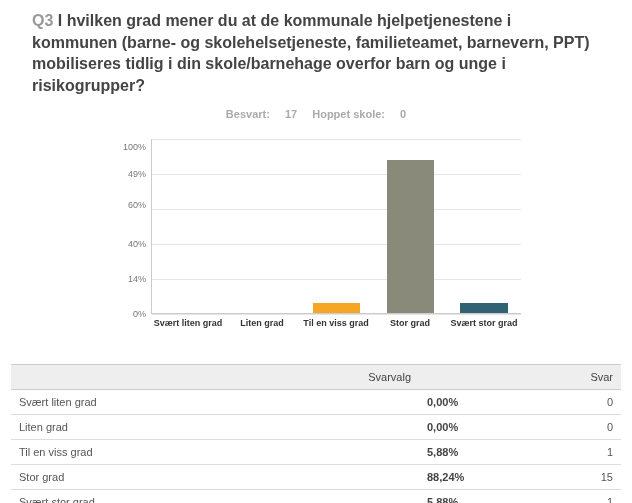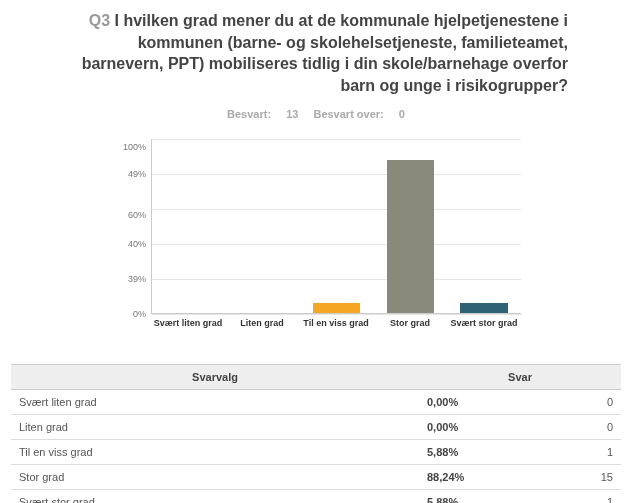--- a/index.html
+++ b/index.html
@@ -3,65 +3,65 @@
 <meta charset="utf-8">
 <style>
   body {
     margin: 0;
     font-family: Arial, Helvetica, sans-serif;
     background: #fff;
     color: #333;
     width: 632px;
   }
   .wrap { width: 632px; padding: 10px 0 20px; }
-  .title-block { text-align: right; padding: 0 64px; }
+  .title-block { text-align: left; padding: 0 32px; }
   .q-prefix { color: #999; font-weight: bold; font-size: 16px; }
   .q-title { color: #444; font-weight: bold; font-size: 16px; line-height: 1.35; }
   .meta { margin-top: 12px; color: #aaa; font-size: 11px; text-align:center; font-weight:bold;}
   .meta span { margin: 12px 6px; }
   .chart { width: 420px; height: 210px; margin: 14px auto 4px; position: relative; }
   .plot-area { position:absolute; left: 45px; right:5px; top:5px; bottom:30px; border-bottom:1px solid #ccc; border-left:1px solid #ccc; }
   .grid-line { position:absolute; left:0; right:0; border-top:1px solid #e5e5e5; }
   .y-tick { position:absolute; left:0; width:40px; text-align:right; font-size:9px; color:#777; transform:translateY(-50%);}
   .bars { position:absolute; left:0; right:0; bottom:0; top:0; display:flex; }
   .bar-slot { flex:1; position:relative; }
   .bar { position:absolute; bottom:0; left:18%; width:64%; }
   .x-labels { position:absolute; left:45px; right:5px; bottom:0; height:28px; display:flex; }
   .x-label { flex:1; text-align:center; font-size:9px; font-weight:bold; color:#333; line-height:1.15; padding:2px 2px 0;}
   
   table.data { width: 610px; margin: 20px auto 0; border-collapse: collapse; font-size: 11px; color:#555;}
-  table.data th { text-align:center; background:#eee; border:1px solid #ccc; border-left:none; border-right:none; padding:6px 8px; font-weight:bold; color:#444;margin-top:18px;}
+  table.data th { text-align:right; background:#eee; border:1px solid #ccc; border-left:none; border-right:none; padding:6px 8px; font-weight:normal; color:#444;margin-top:18px;}
   table.data td { border-bottom:1px solid #ddd; padding:6px 8px; }
   td.opt { padding-left: 28px; }
   td.pct { font-weight:bold; color:#444; width:110px;}
   td.cnt { text-align:right; width:60px; padding-right:12px;}
 </style>
 </head>
 <body>
 
 <div class="wrap">
 
   <div class="title-block">
     <span class="q-prefix">Q3</span>
     <span class="q-title">I hvilken grad mener du at de kommunale hjelpetjenestene i kommunen (barne- og skolehelsetjeneste, familieteamet, barnevern, PPT) mobiliseres tidlig i din skole/barnehage overfor barn og unge i risikogrupper?</span>
   </div>
 
   <div class="meta">
     <span>Besvart:</span>
-    <span>13</span>
-    <span>Besvart over:</span>
+    <span>17</span>
+    <span>Hoppet skole:</span>
     <span>0</span>
   </div>
 
   <div class="chart">
     <div id="yticks">
         <div class="y-tick" style="top: 180px;">0%</div>
-        <div class="y-tick" style="top: 145px;">39%</div>
+        <div class="y-tick" style="top: 145px;">14%</div>
         <div class="y-tick" style="top: 110px;">40%</div>
-        <div class="y-tick" style="top: 81px;">60%</div>
+        <div class="y-tick" style="top: 71px;">60%</div>
         <div class="y-tick" style="top: 40px;">49%</div>
         <div class="y-tick" style="top: 13px;">100%</div>
       </div>
     <div class="plot-area">
       <div id="grid">
           <div class="grid-line" style="top: 175px;"></div>
           <div class="grid-line" style="top: 140px;"></div>
           <div class="grid-line" style="top: 105px;"></div>
           <div class="grid-line" style="top: 70px;"></div>
           <div class="grid-line" style="top: 35px;"></div>

